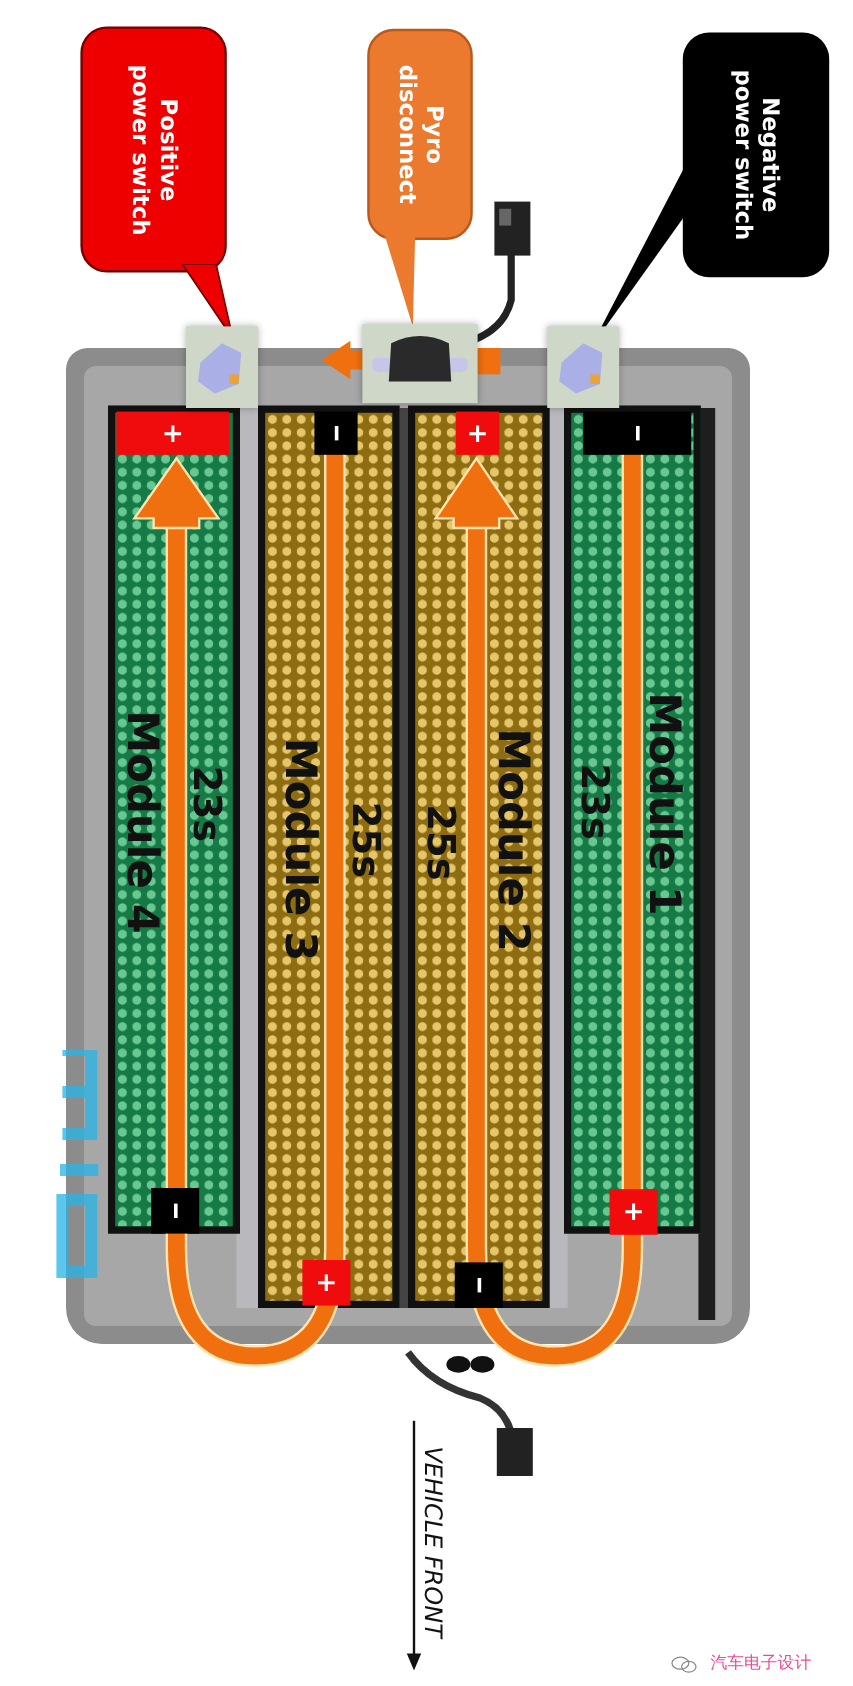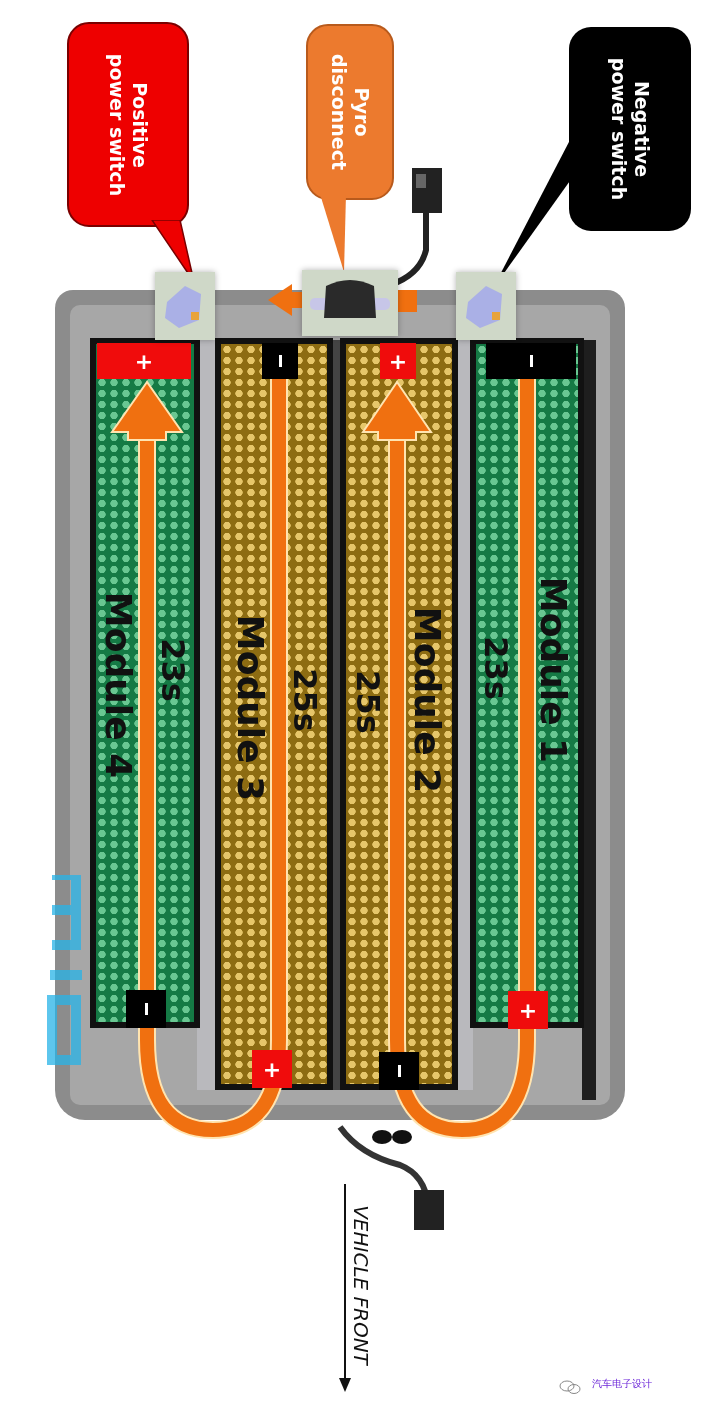--- a/index.html
+++ b/index.html
@@ -32,21 +32,21 @@
             font-weight:bold; color:#111; font-size:32px; }
 
   .term { position:absolute; color:#fff; font-weight:bold; display:flex; align-items:center; justify-content:center; font-size:22px; }
   .term.plus { background:#f00c0c; }
   .term.minus { background:#000; }
   .term.minus span { display:block; width:3px; height:12px; background:#fff; }
 
   .switch-box { position:absolute; background:#cfd8c8; box-shadow:0 0 6px rgba(0,0,0,.3); }
   .vf-text { position:absolute; left:361px; top:1285px; transform:translate(-50%,-50%) rotate(90deg);
              white-space:nowrap; font-style:italic; font-size:20px; color:#111; font-family:"DejaVu Sans", sans-serif; }
-  .watermark { position:absolute; left:592px; top:1377px; font-size:10px; color:#6d28d9; white-space:nowrap; }
+  .watermark { position:absolute; left:592px; top:1377px; font-size:14px; color:#ec4899; white-space:nowrap; }
   .wm-icon { position:absolute; left:558px; top:1378px; width:26px; height:18px; }
   .blue-mark { position:absolute; left:46px; top:875px; width:40px; height:220px; opacity:.75; }
 </style>
 </head>
 <body>
 
 <div class="callout cl-pos">
   <div class="txt">
     <div>Positive</div>
       <div>power switch</div>

